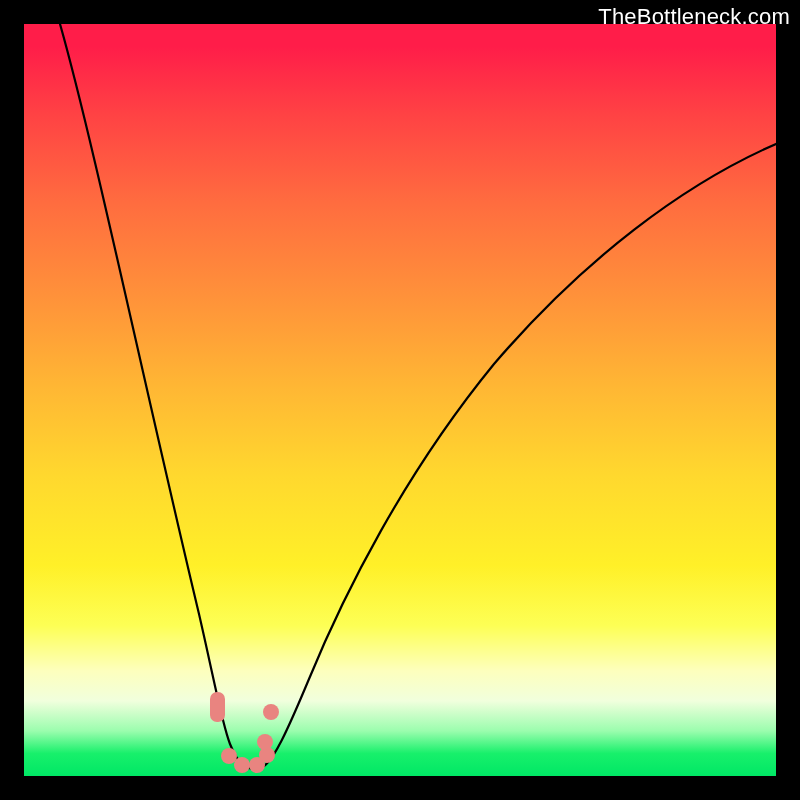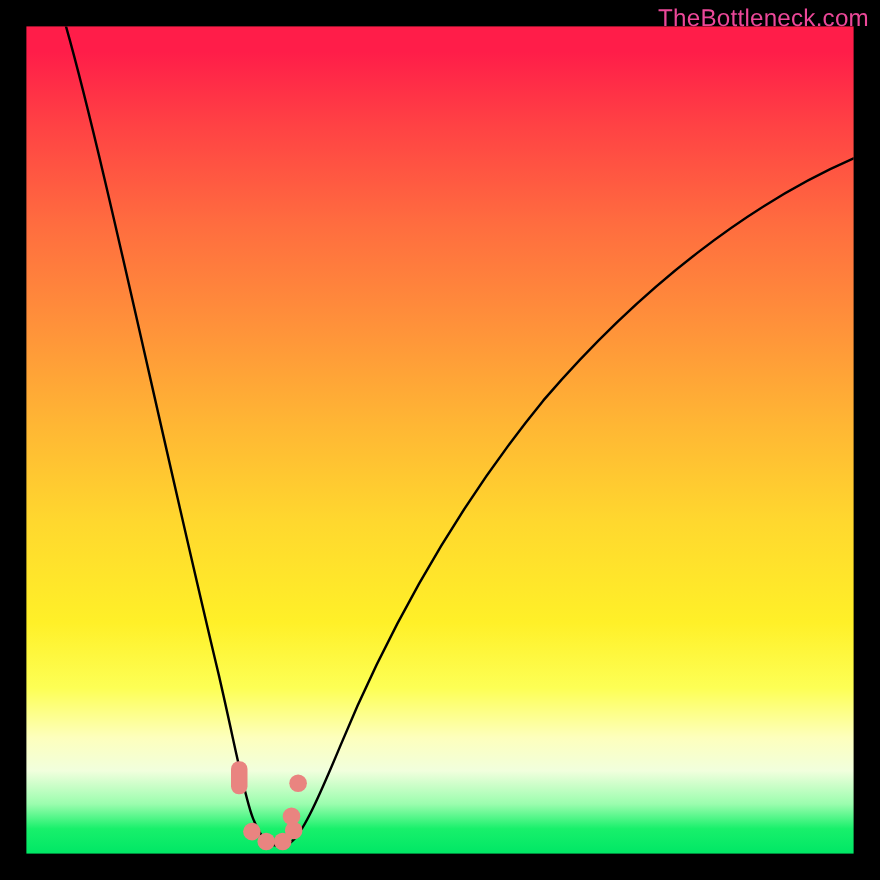--- a/index.html
+++ b/index.html
@@ -31,21 +31,21 @@
       #f1ffdd 90%,
       #9bfdae 94%,
       #18f06b 97%,
       #00e765 100%
     );
   }
   .watermark {
     position: absolute;
     top: 4px;
     right: 10px;
-    color: #ec4899;
+    color: #ffffff;
     font-size: 22px;
     font-weight: 500;
     letter-spacing: 0.2px;
     z-index: 20;
   }
   svg.curve {
     position: absolute;
     left: 0;
     top: 0;
     width: 752px;

